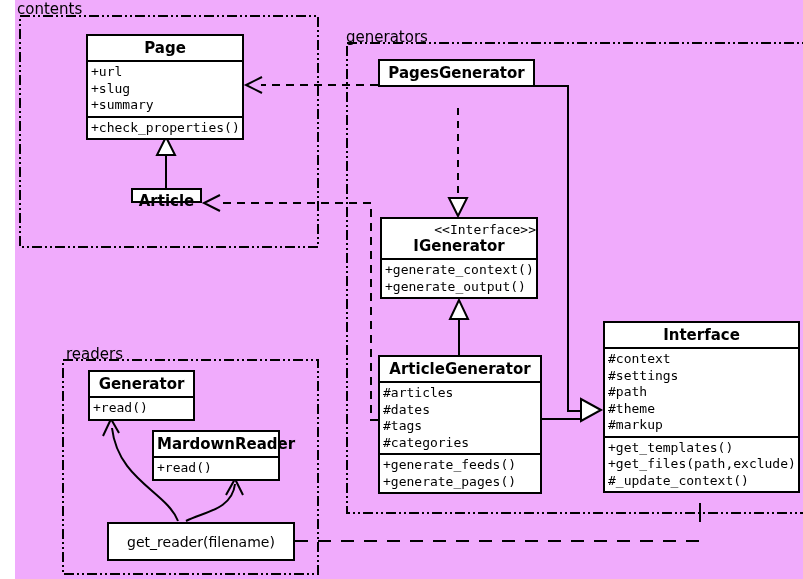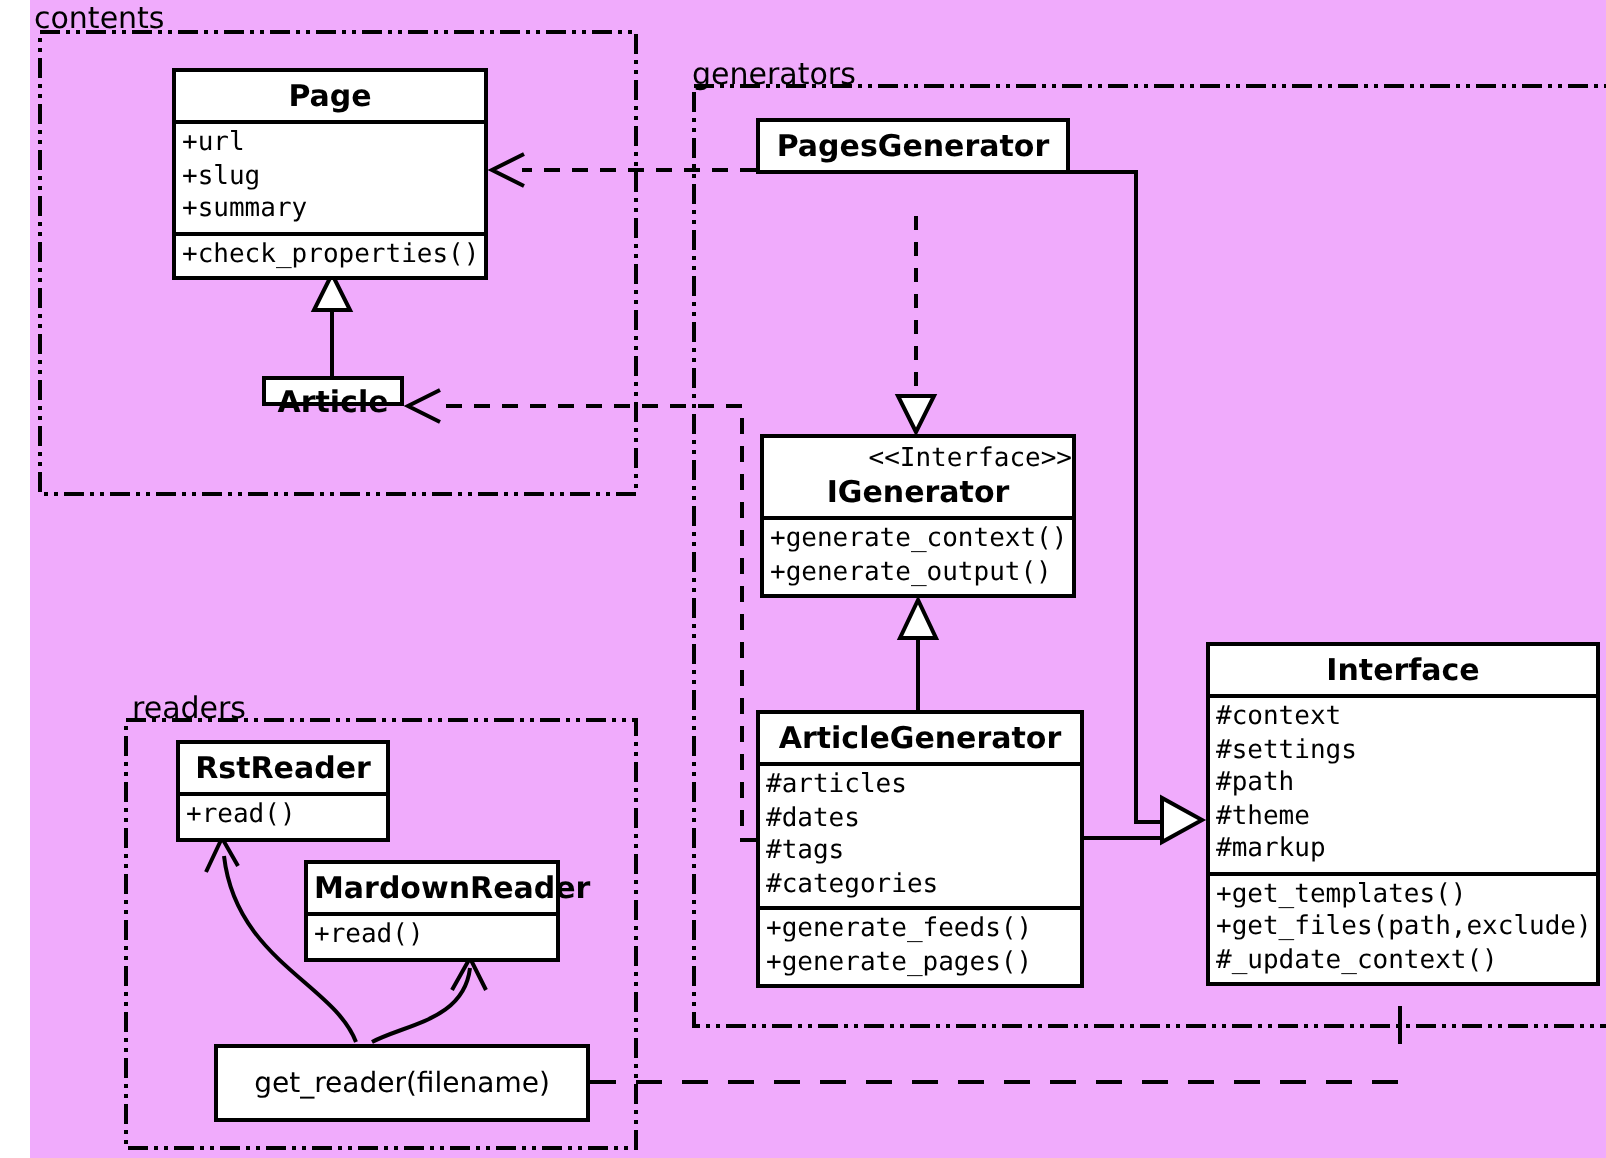--- a/index.html
+++ b/index.html
@@ -174,21 +174,21 @@
       <div class="uml-member">#markup</div>
     </div>
     <div class="uml-sec">
       <div class="uml-member">+get_templates()</div>
       <div class="uml-member">+get_files(path,exclude)</div>
       <div class="uml-member">#_update_context()</div>
     </div>
   </div>
 
   <div class="uml-class" style="left:73px; top:370px; width:107px;">
-    <div class="uml-title">RstReader</div>
+    <div class="uml-title">Generator</div>
     <div class="uml-sec">
       <div class="uml-member">+read()</div>
     </div>
   </div>
 
   <div class="uml-class" style="left:137px; top:430px; width:128px;">
     <div class="uml-title">MardownReader</div>
     <div class="uml-sec">
       <div class="uml-member">+read()</div>
     </div>

